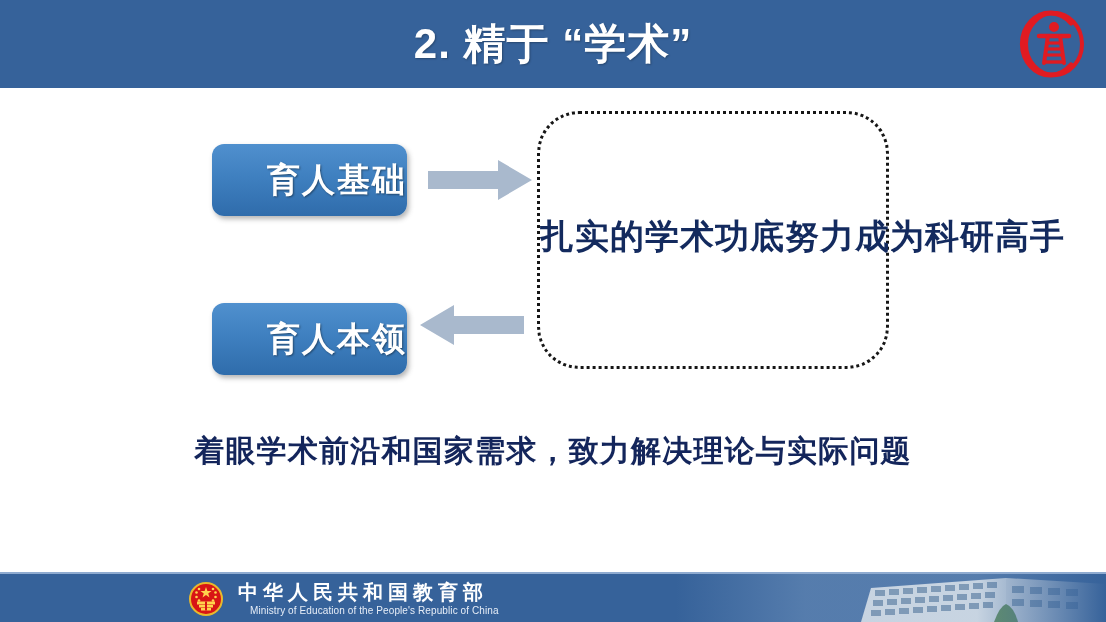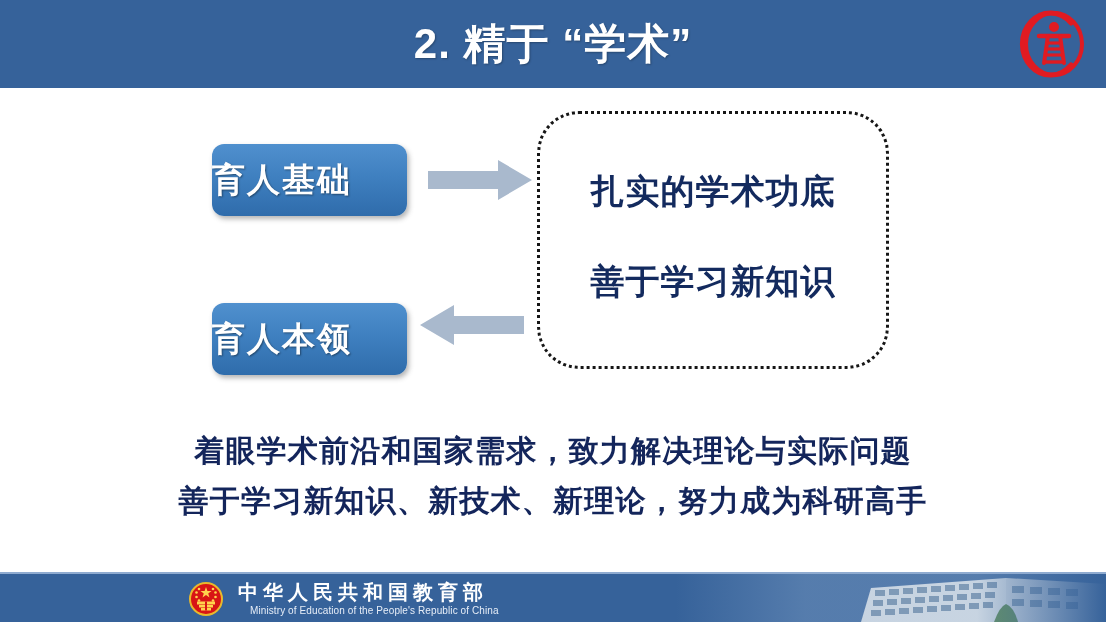--- a/index.html
+++ b/index.html
@@ -68,21 +68,21 @@
   
   .pill {
     position: absolute;
     width: 195px;
     height: 72px;
     border-radius: 12px;
     background: linear-gradient(to bottom, #5090ce 0%, #3f80c0 45%, #2f6cab 100%);
     box-shadow: 2px 3px 5px rgba(60,60,60,0.38);
     display: flex;
     align-items: center;
-    justify-content: flex-start;
+    justify-content: flex-end;
   }
   .pill-label {
     color: #ffffff;
     font-size: 33px;
     font-weight: bold;
     letter-spacing: 2px;
     text-shadow: 1px 1px 2px rgba(0,0,0,0.42);
     white-space: nowrap;
   }
   #pill-1 { left: 212px; top: 56px; }
@@ -101,21 +101,21 @@
   .dotted-box {
     position: absolute;
     left: 537px;
     top: 23px;
     width: 352px;
     height: 258px;
     border: 3px dotted #161616;
     border-radius: 42px;
     box-sizing: border-box;
     display: flex;
-    flex-direction: column;
+    flex-direction: row;
     align-items: center;
     justify-content: space-evenly;
     padding: 12px 0 18px 0;
   }
   .dotted-line {
     color: #132a5e;
     font-size: 34px;
     font-weight: bold;
     letter-spacing: 1px;
     white-space: nowrap;
@@ -236,26 +236,25 @@
     </div>
 
     <div class="arrow" id="arrow-left">
       <svg width="104" height="44" viewBox="0 0 104 44" aria-hidden="true">
         <polygon points="104,13 34,13 34,2 0,22 34,42 34,31 104,31" fill="#a9b9cd"></polygon>
       </svg>
     </div>
 
     <div class="dotted-box">
       <div class="dotted-line">扎实的学术功底</div>
-      <div class="dotted-line">善于学习新知识</div>
+      <div class="dotted-line">努力成为科研高手</div>
     </div>
 
     <div class="statements">
       <div class="statement">着眼学术前沿和国家需求，致力解决理论与实际问题</div>
-      <div class="statement">善于学习新知识、新技术、新理论，努力成为科研高手</div>
     </div>
 
   </div>
 
   <div class="footer">
 
     <div class="footer-photo">
       <svg width="430" height="48" viewBox="0 0 430 48" aria-hidden="true" preserveAspectRatio="none">
         <defs>
           <linearGradient id="photoFade" x1="0" y1="0" x2="1" y2="0">

